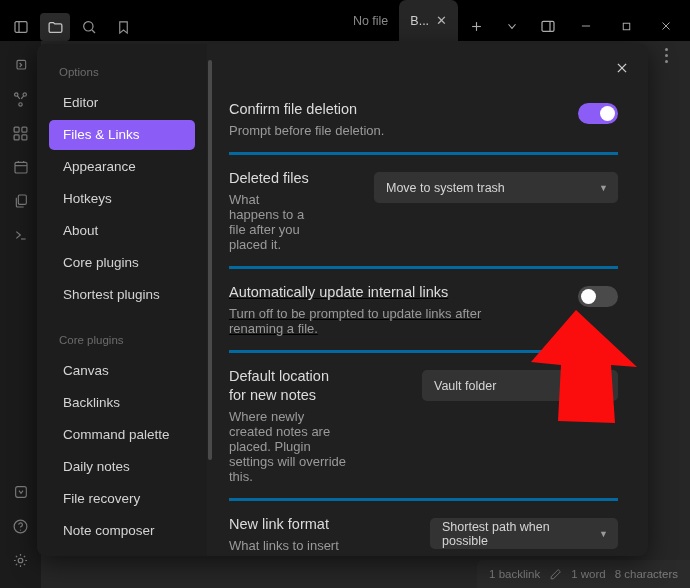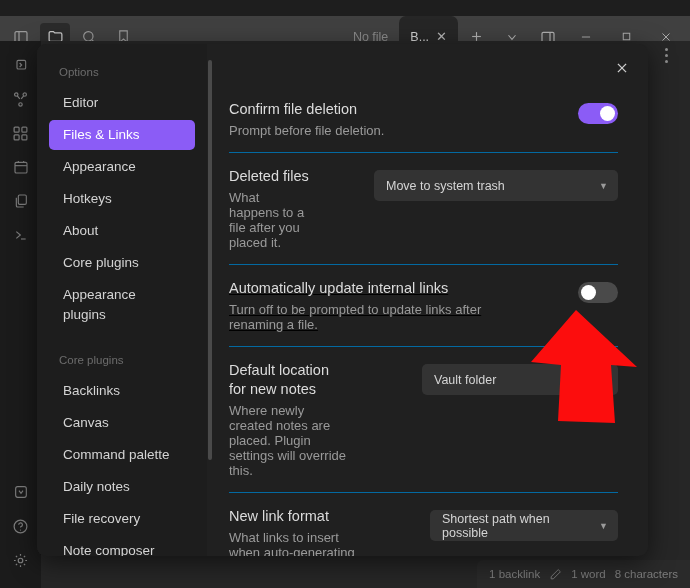--- a/index.html
+++ b/index.html
@@ -6,22 +6,22 @@
   html, body {
     width: 690px; height: 588px;
     background: #1b1b1b;
     font-family: "Liberation Sans", sans-serif;
     overflow: hidden;
   }
   #app { position: relative; width: 690px; height: 588px; background: #1e1e1e; }
 
   
   .titlebar {
-    position: absolute; top: 16px; left: 0; width: 690px; height: 41px;
-    background: #404040; display: flex; align-items: center;
+    position: absolute; top: 0; left: 0; width: 690px; height: 41px;
+    background: #000000; display: flex; align-items: flex-end;
   }
   .tb-left { display: flex; align-items: center; gap: 4px; padding-left: 6px; }
   .tb-btn {
     width: 30px; height: 28px; display: flex; align-items: center; justify-content: center;
     border-radius: 4px; color: #9a9a9a;
   }
   .tb-btn.active { background: #2b2b2b; color: #c8c8c8; }
   .tb-spacer { flex: 1; }
   .tabs { display: flex; align-items: flex-end; height: 41px; }
   .tab {
@@ -99,21 +99,21 @@
     padding: 42px 30px 0 22px; overflow: hidden;
   }
   .modal-close {
     position: absolute; right: 14px; top: 12px; width: 24px; height: 24px;
     display: flex; align-items: center; justify-content: center;
     color: #cdcdcd; font-size: 15px;
   }
 
   .setting {
     display: flex; align-items: flex-start; justify-content: space-between;
-    padding: 14px 0 14px 0; border-bottom: 1px solid #0369a1; gap: 12px;
+    padding: 14px 0 14px 0; border-bottom: 3px solid #0369a1; gap: 12px;
   }
   .setting:last-child { border-bottom: none; }
   .set-info { flex: 0 1 auto; }
   .set-name { font-size: 14.5px; color: #dcdcdc; line-height: 19px; }
   .set-desc { font-size: 13px; color: #9a9a9a; line-height: 15px; margin-top: 4px; }
   .set-ctl { flex: 0 0 auto; padding-top: 3px; }
 
   .narrow .set-info { width: 82px; }
   .narrow2 .set-info { width: 118px; }
   .narrow3 .set-info { width: 128px; }
@@ -320,27 +320,27 @@
 
     <div class="modal-sidebar">
       <div class="side-head">Options</div>
 
       <div class="side-item">Editor</div>
       <div class="side-item selected">Files &amp; Links</div>
       <div class="side-item">Appearance</div>
       <div class="side-item">Hotkeys</div>
       <div class="side-item">About</div>
       <div class="side-item">Core plugins</div>
-      <div class="side-item">Appearance plugins</div>
+      <div class="side-item">Shortest plugins</div>
 
       <div class="side-gap"></div>
       <div class="side-head">Core plugins</div>
 
+      <div class="side-item">Canvas</div>
       <div class="side-item">Backlinks</div>
-      <div class="side-item">Canvas</div>
       <div class="side-item">Command palette</div>
       <div class="side-item">Daily notes</div>
       <div class="side-item">File recovery</div>
       <div class="side-item">Note composer</div>
       <div class="side-item">Page preview</div>
     </div>
 
     <div class="side-scroll">
       <div class="thumb"></div>
     </div>

